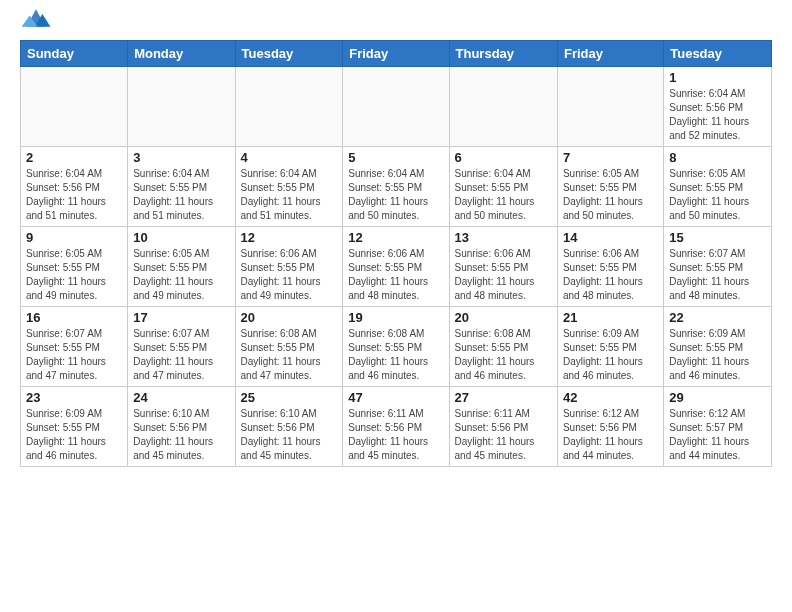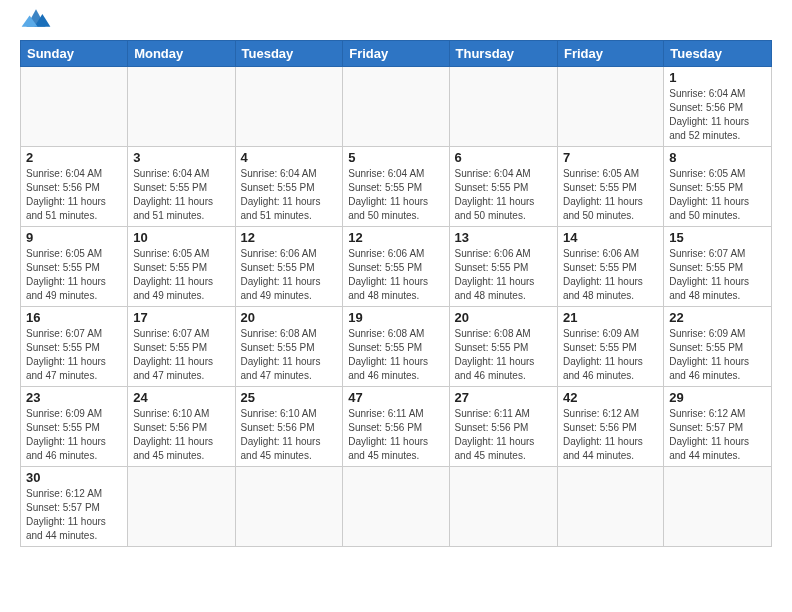--- a/index.html
+++ b/index.html
@@ -346,30 +346,15 @@
 and 44 minutes.</div>
           </td>
           <td>
             <span class="day-number">29</span>
             <div class="day-info">Sunrise: 6:12 AM
 Sunset: 5:57 PM
 Daylight: 11 hours
 and 44 minutes.</div>
           </td>
         </tr>
-        <tr class="week-row">
-          <td>
-            <span class="day-number">30</span>
-            <div class="day-info">Sunrise: 6:12 AM
-Sunset: 5:57 PM
-Daylight: 11 hours
-and 44 minutes.</div>
-          </td>
-          <td class="empty-cell"></td>
-          <td class="empty-cell"></td>
-          <td class="empty-cell"></td>
-          <td class="empty-cell"></td>
-          <td class="empty-cell"></td>
-          <td class="empty-cell"></td>
-        </tr>
       </tbody>
   </table>
 </div>
 
 </body></html>

